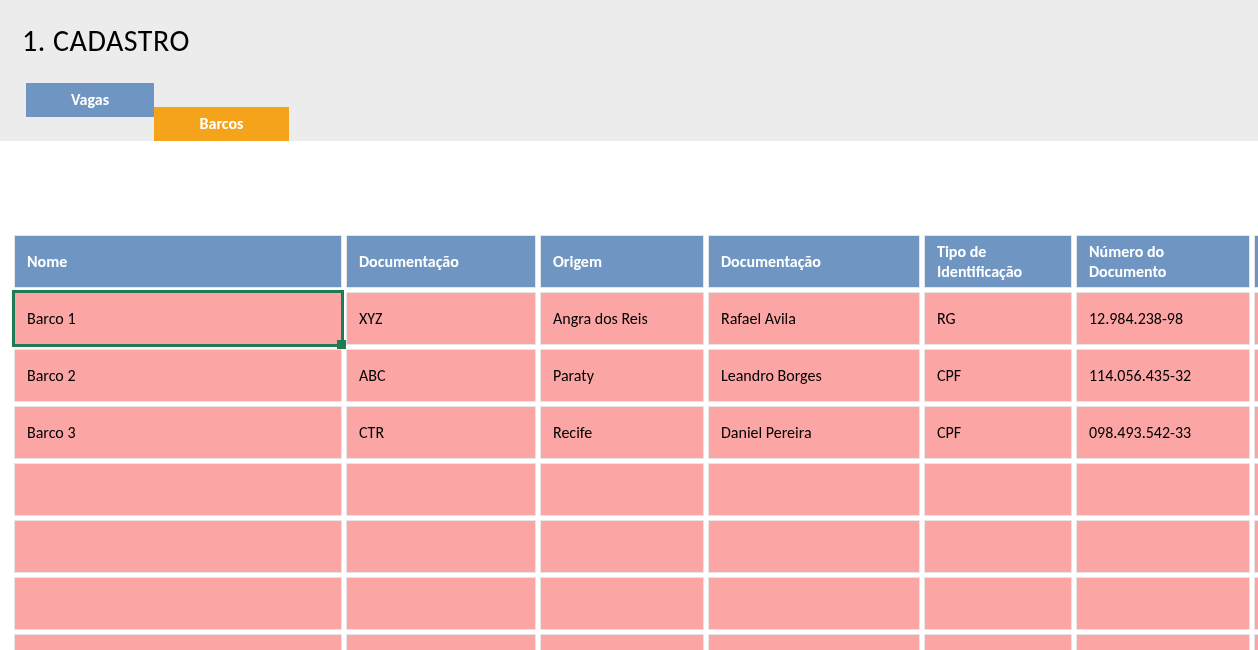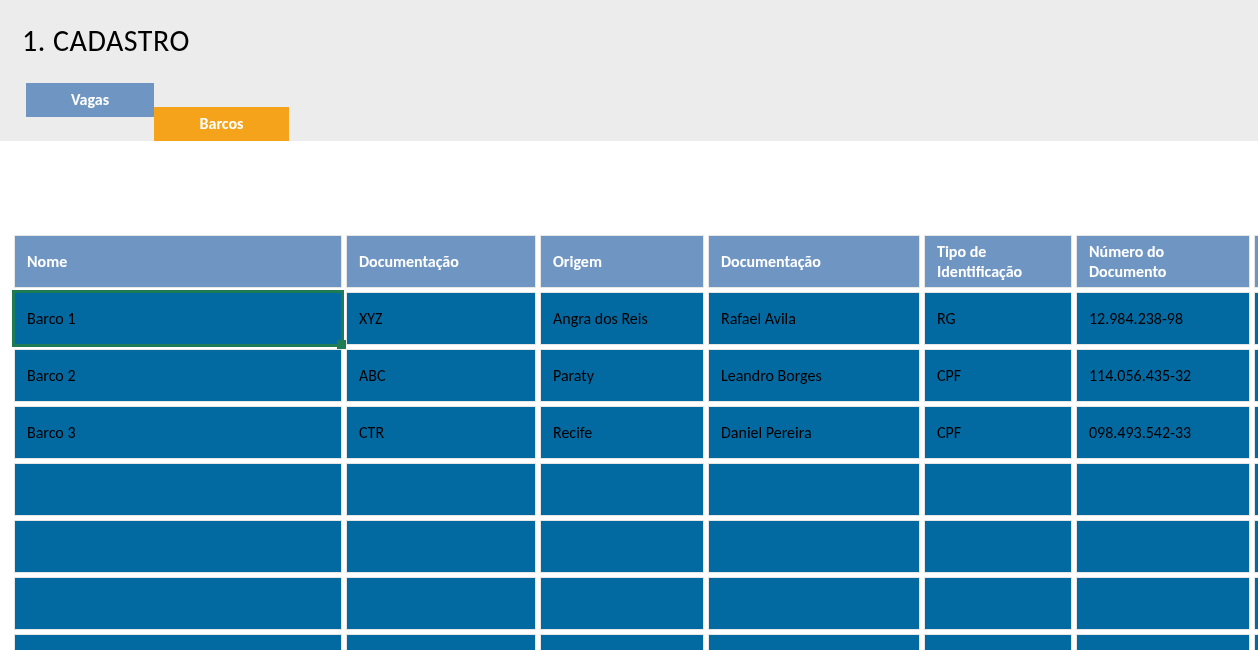--- a/index.html
+++ b/index.html
@@ -55,21 +55,21 @@
       background: #fff;
       margin-top: 44px;
     }
     .cell {
       display: flex;
       align-items: center;
       padding: 0 12px;
       font-size: 16px;
       color: #000;
       border: 1px solid #e6e6e6;
-      background: #0369a1;
+      background: #fca5a5;
       position: relative;
     }
     .th {
       background: #6f96c3;
       color: #fff;
       font-weight: 700;
       font-size: 16px;
       line-height: 1.2;
     }
     .th.two-line {

